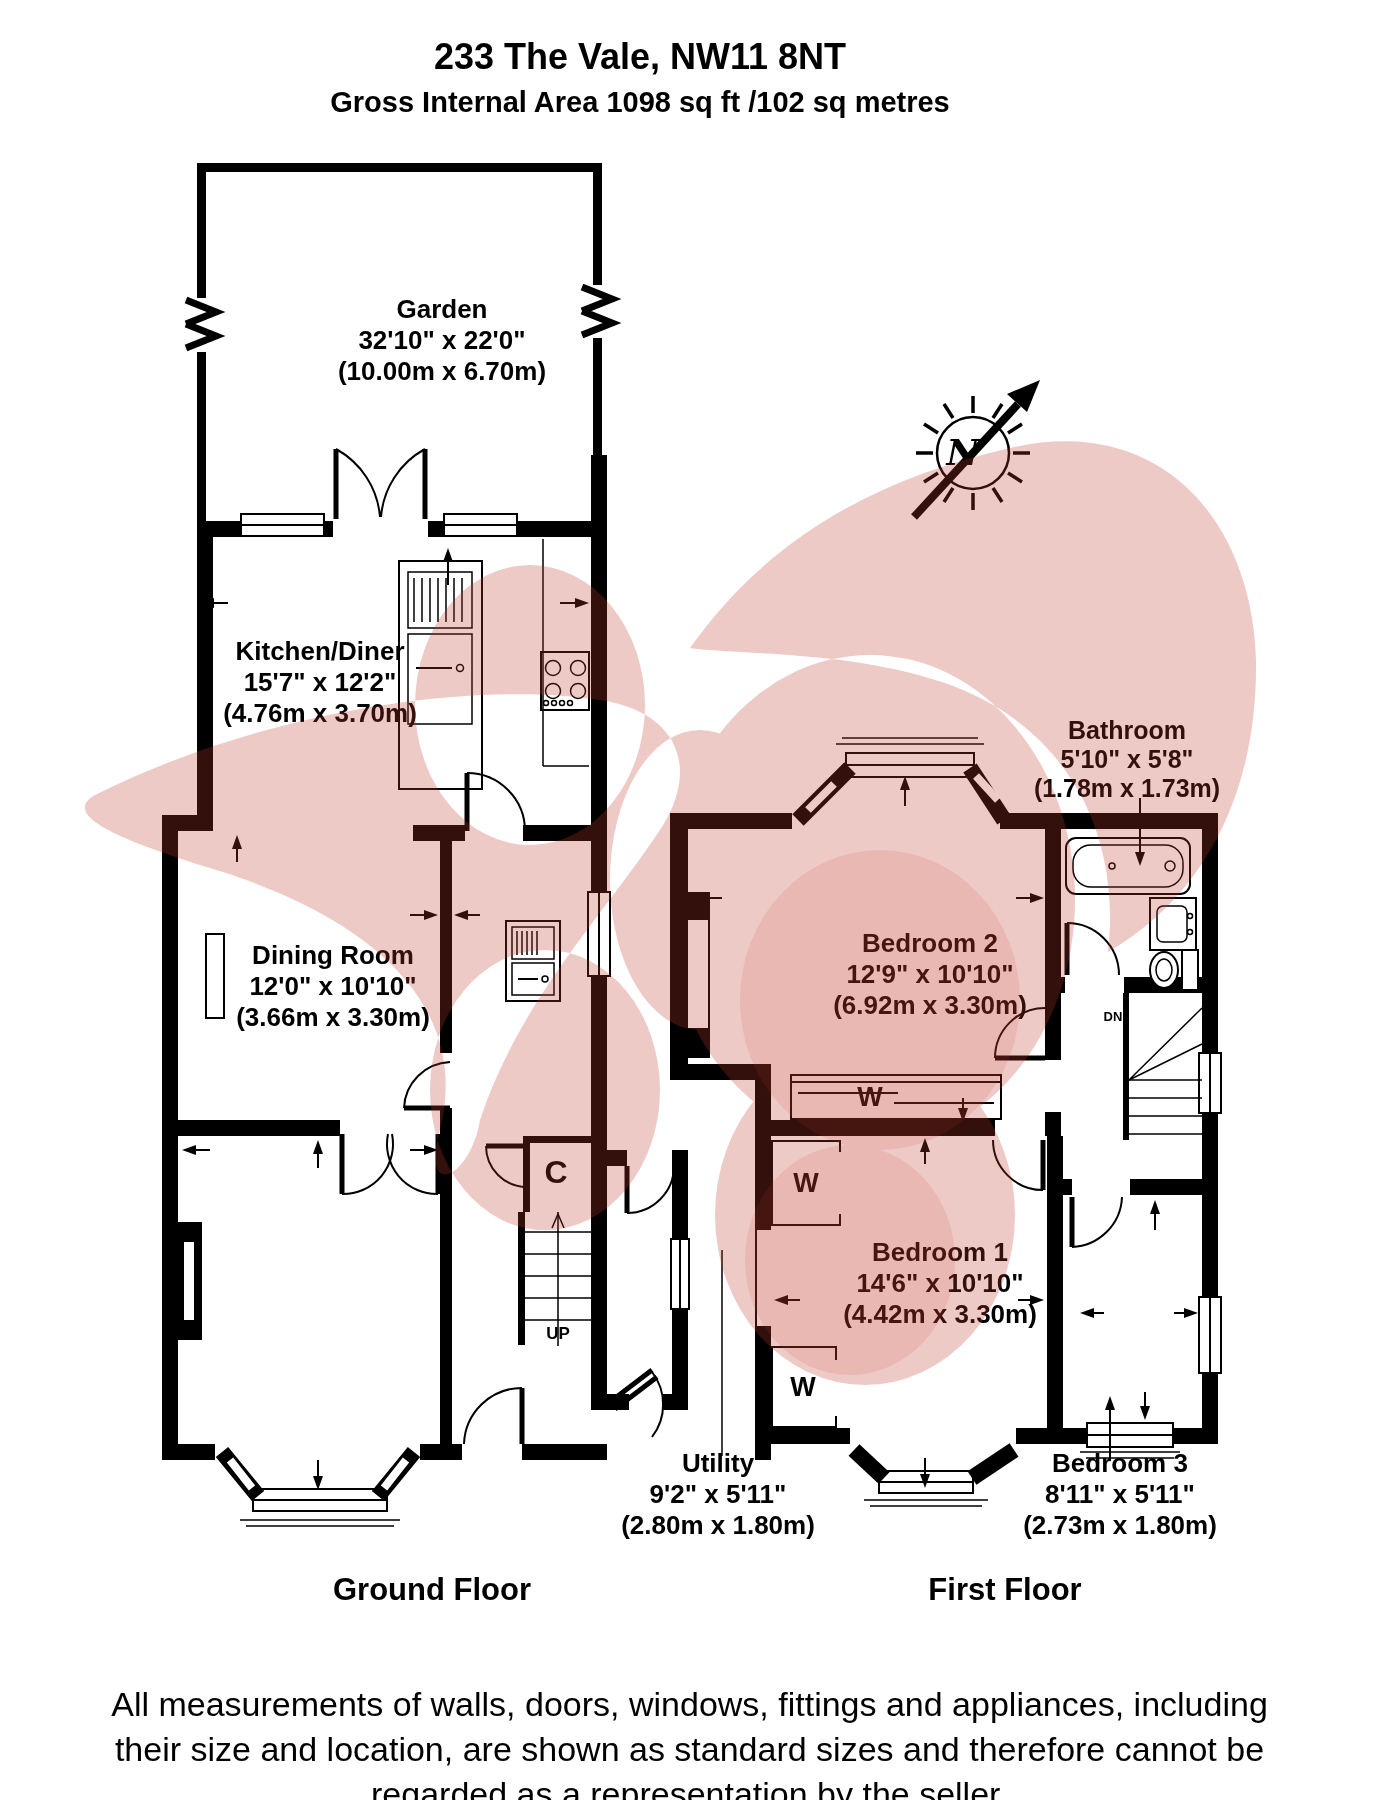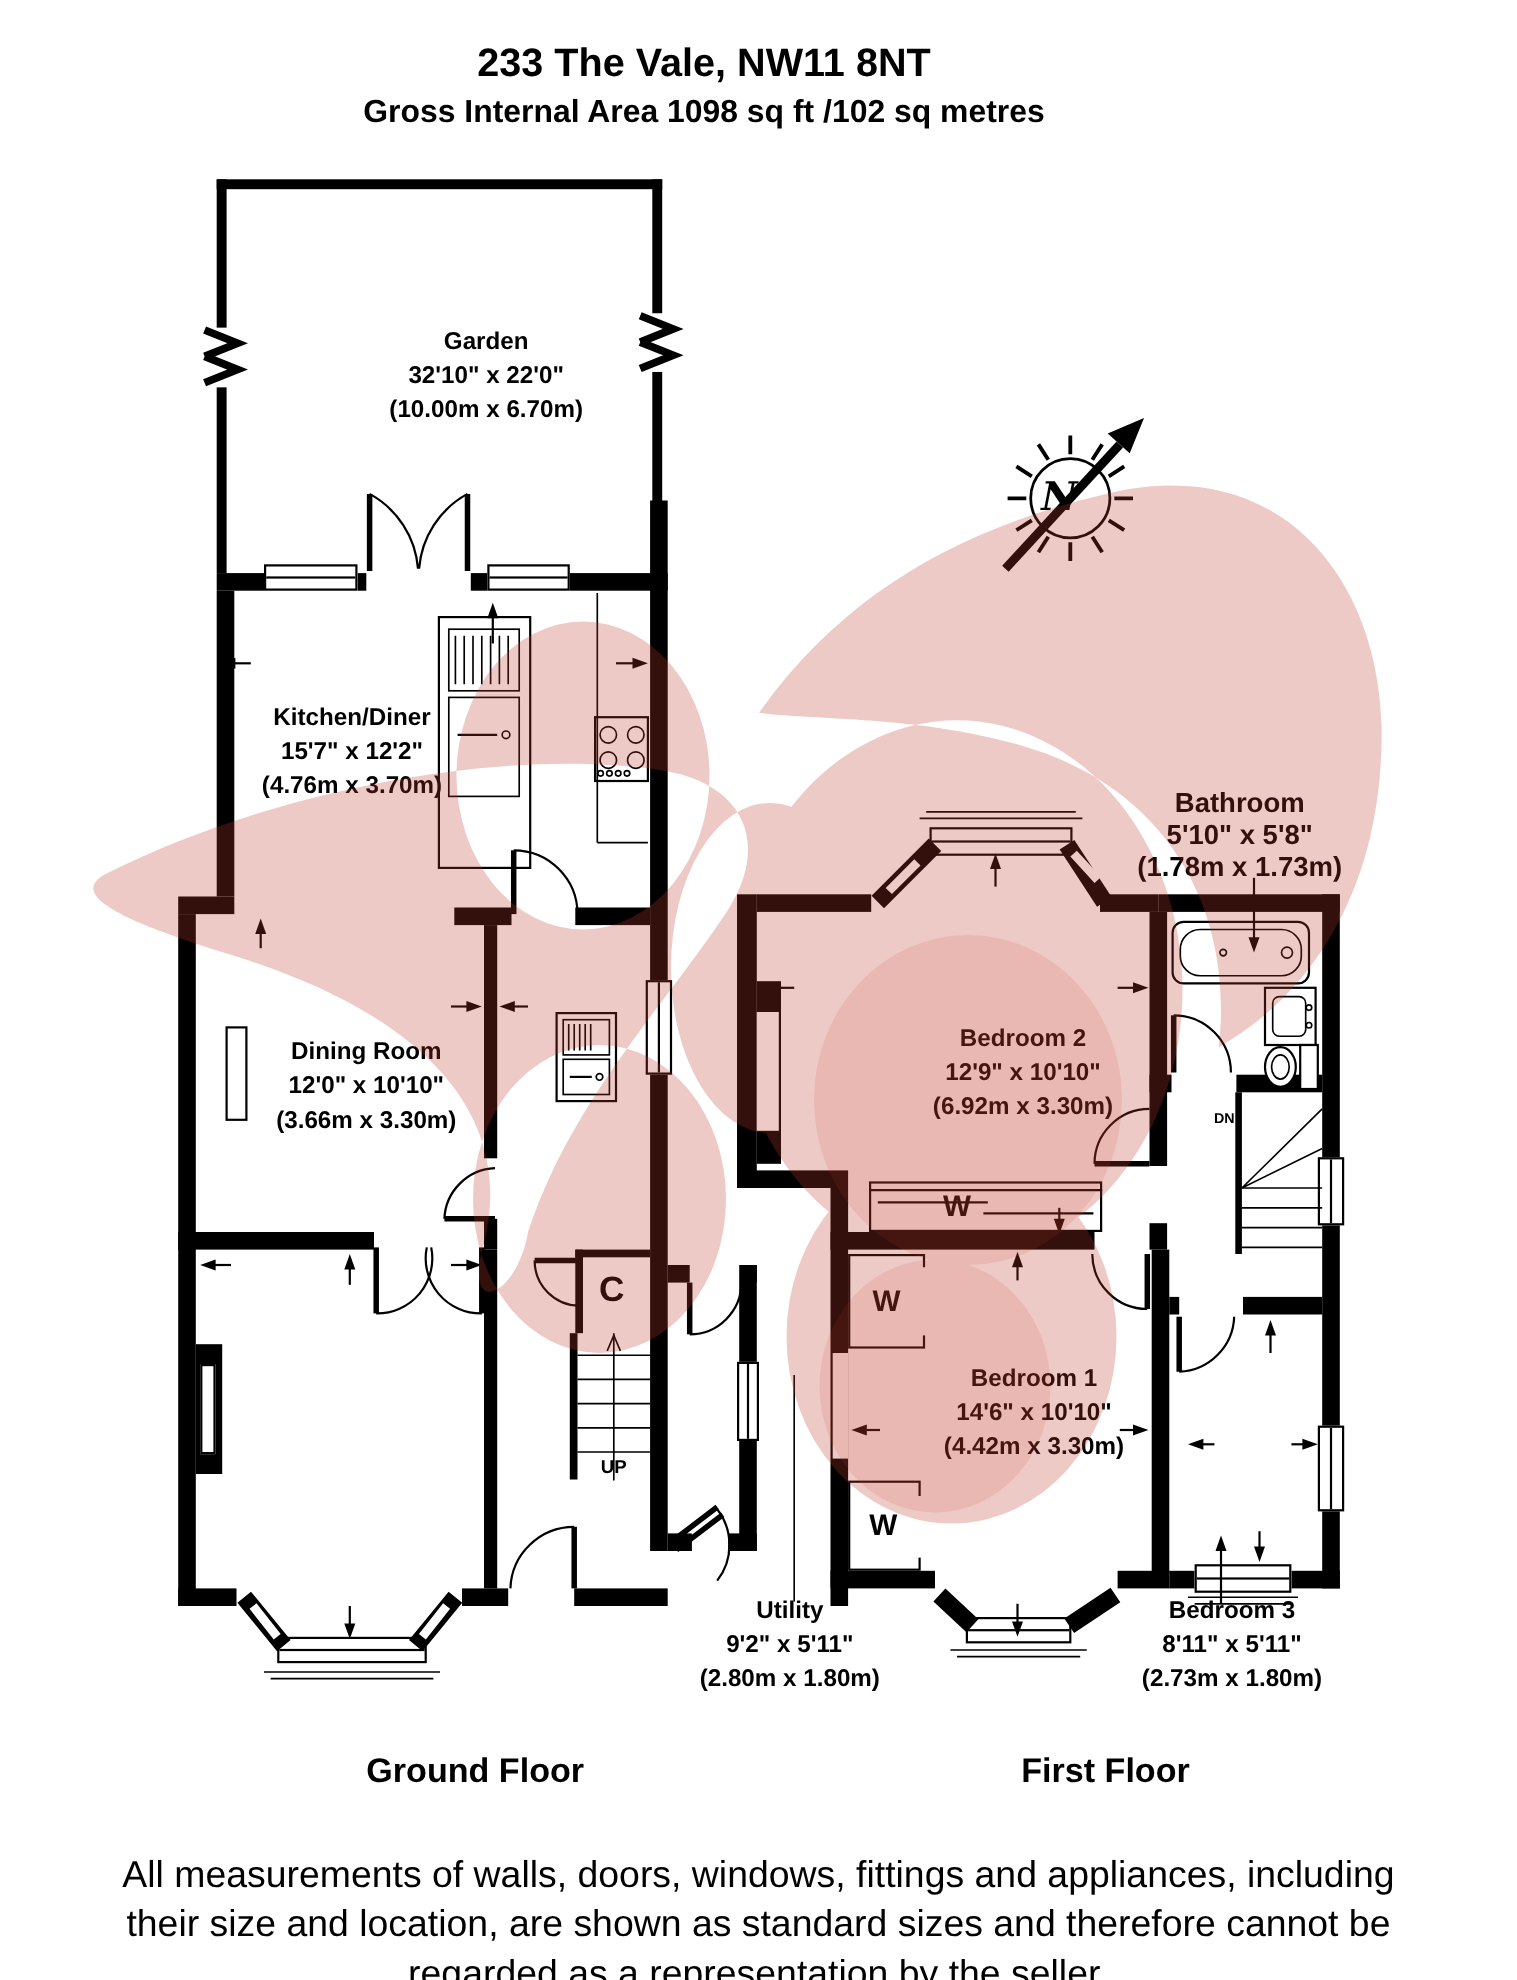--- a/index.html
+++ b/index.html
@@ -9,22 +9,22 @@
   .whitegap{position:absolute;background:#fff;}
   .win{position:absolute;background:#fff;border:2px solid #000;box-sizing:border-box;}
   .win i{position:absolute;display:block;background:#000;}
   .winH i{left:0;right:0;top:50%;height:2px;margin-top:-1px;}
   .winV i{top:0;bottom:0;left:50%;width:2px;margin-left:-1px;}
   .fix{position:absolute;background:#fff;border:2px solid #000;box-sizing:border-box;}
   .hdr{position:absolute;left:0;top:36px;width:1280px;text-align:center;}
   .hdr .t1{font-size:36px;font-weight:bold;}
   .hdr .t2{font-size:29px;font-weight:bold;margin-top:8px;}
   .rlabel{position:absolute;transform:translateX(-50%);text-align:center;font-weight:bold;
-          font-size:22px;line-height:31px;white-space:nowrap;z-index:40;}
-  .flabel{position:absolute;transform:translateX(-50%);font-size:31px;font-weight:bold;z-index:40;margin-top:20px;}
+          font-size:26px;line-height:31px;white-space:nowrap;z-index:40;}
+  .flabel{position:absolute;transform:translateX(-50%);font-size:31px;font-weight:bold;z-index:40;}
   .marker{position:absolute;transform:translate(-50%,-50%);font-weight:bold;z-index:40;}
   .disc{position:absolute;left:0;top:1682px;width:1379px;text-align:center;
         font-size:34px;line-height:45px;font-weight:normal;z-index:40;}
   svg.overlay{position:absolute;left:0;top:0;z-index:30;}
   svg.wm{position:absolute;left:0;top:0;z-index:50;pointer-events:none;}
   .z1{z-index:10;} .z2{z-index:20;}
   .ln{stroke:#000;stroke-width:2;fill:none;}
   .t15{stroke:#000;stroke-width:1.5;fill:none;}
   .leaf{stroke:#000;stroke-width:5;fill:none;}
   .thk{stroke:#000;stroke-width:16;fill:none;}

